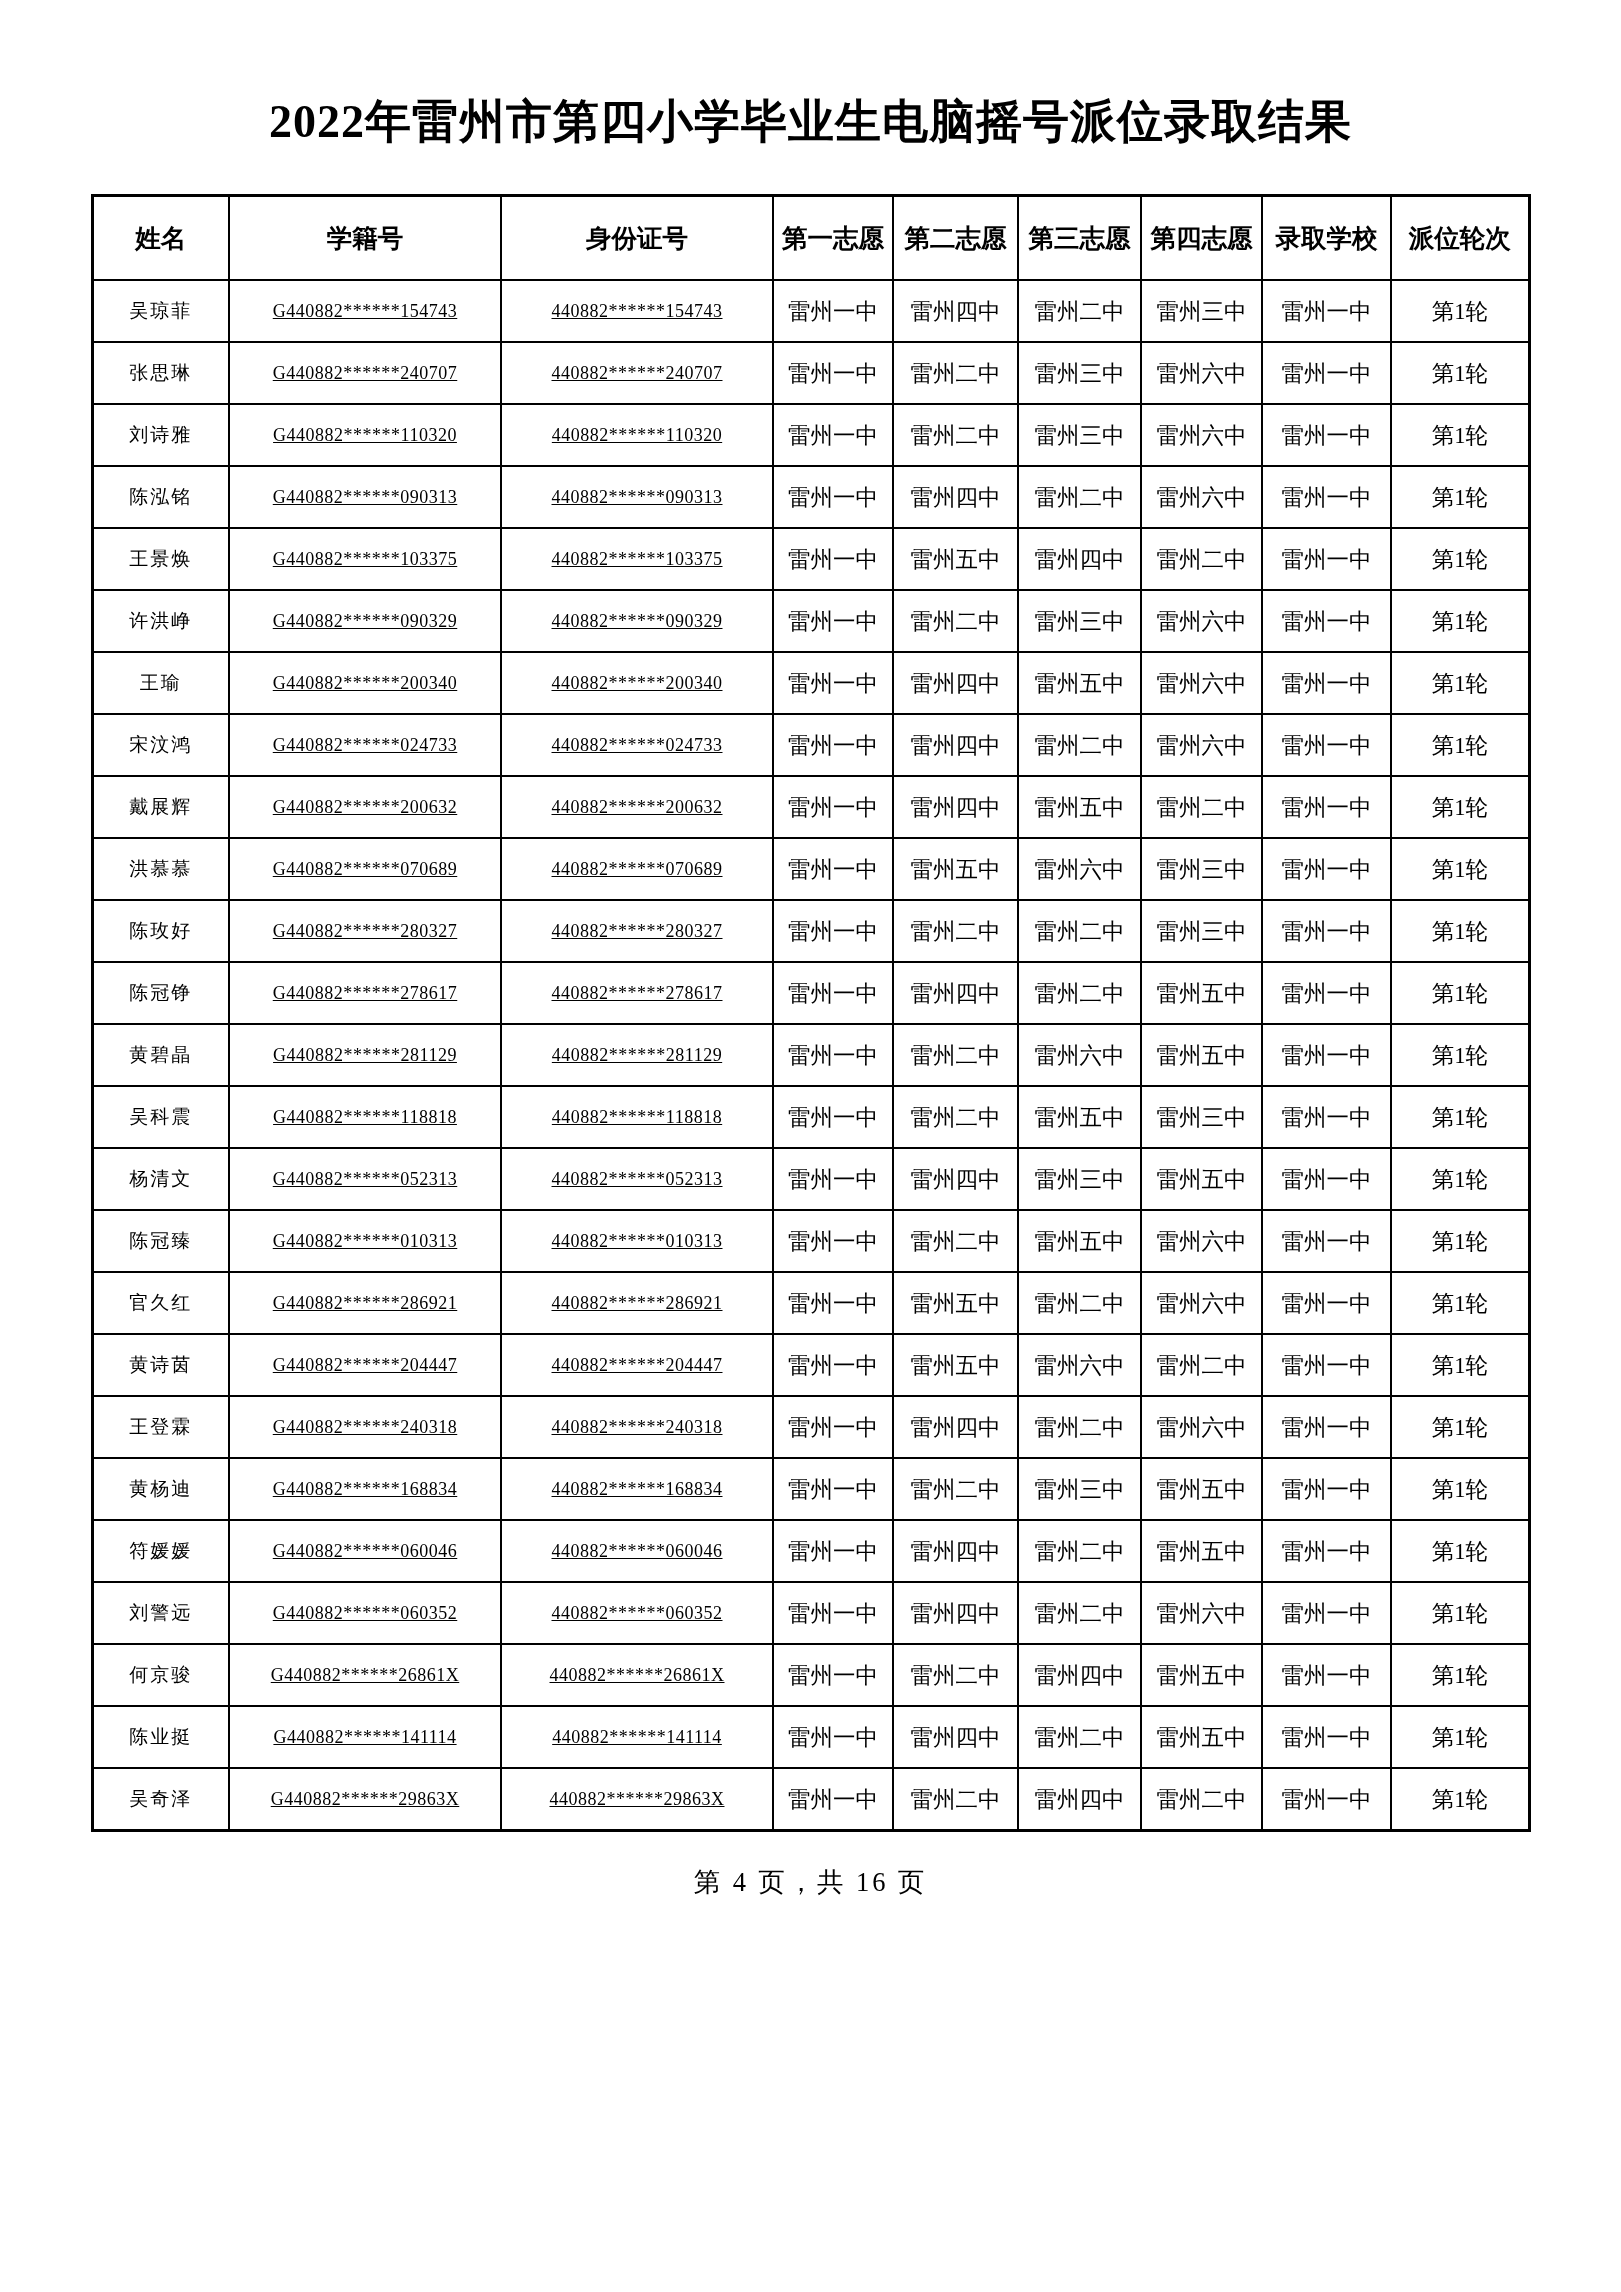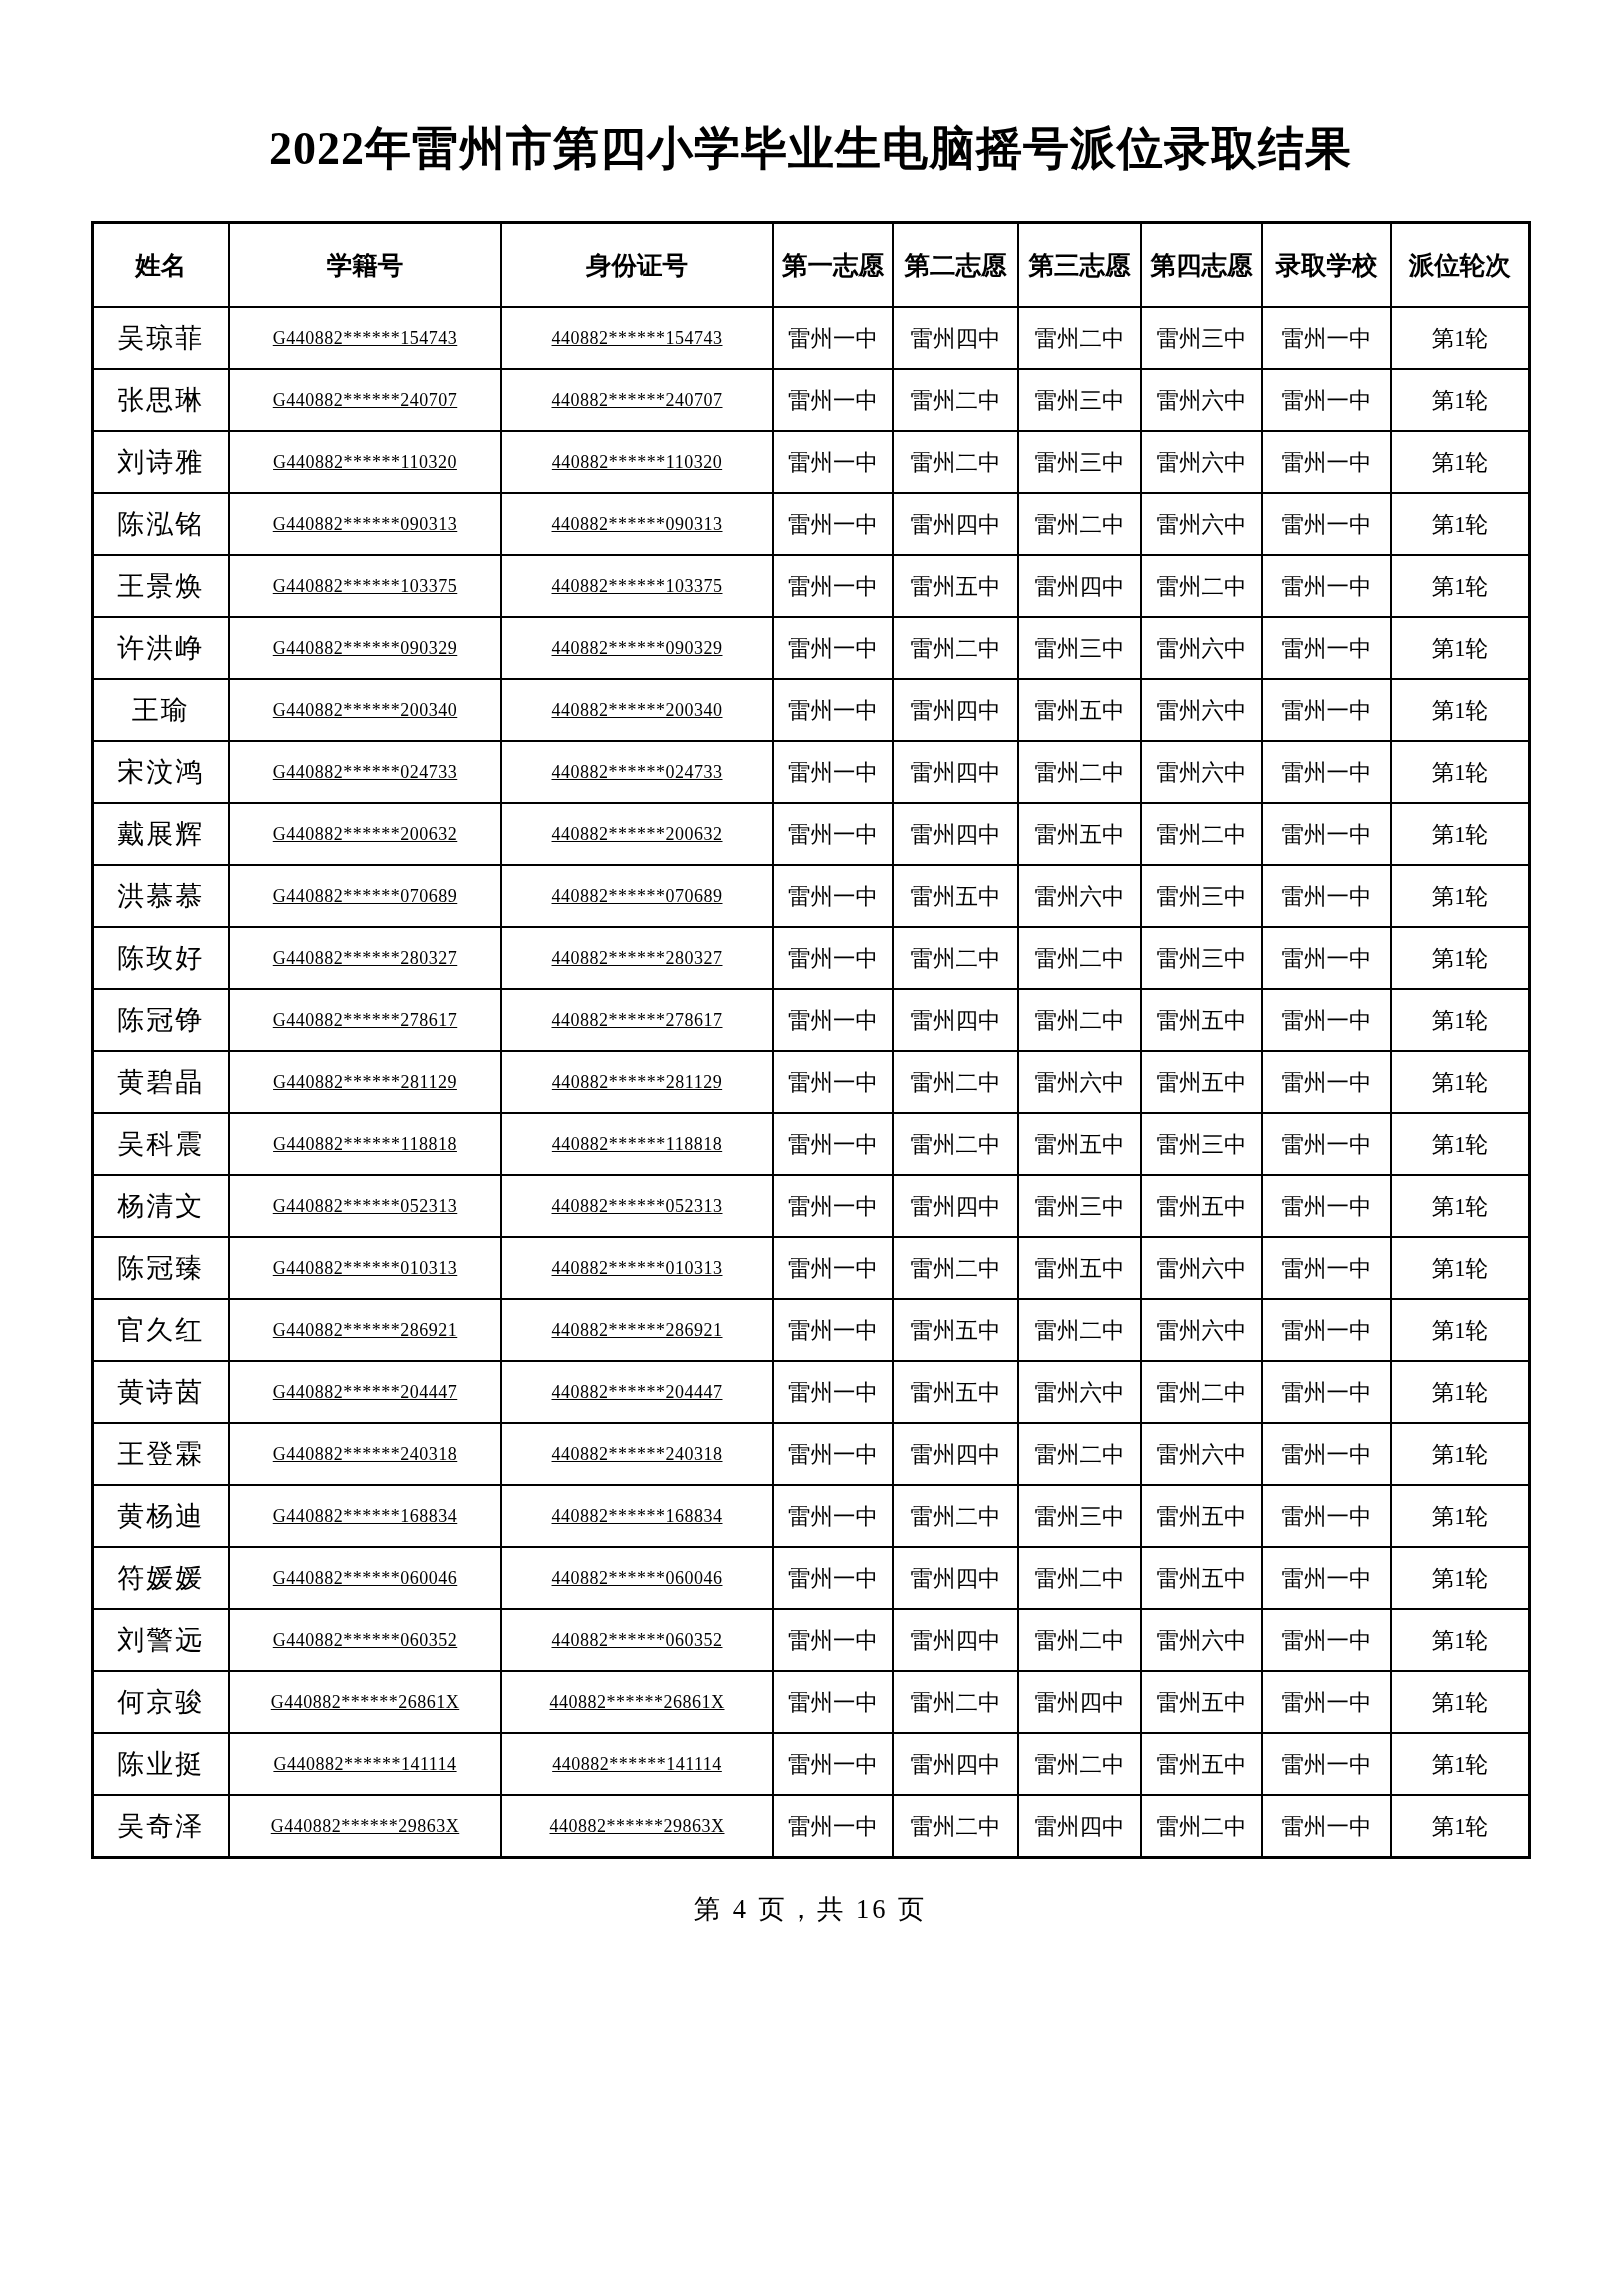--- a/index.html
+++ b/index.html
@@ -11,21 +11,21 @@
     position: relative;
     width: 1621px;
     height: 2293px;
     background: #ffffff;
     font-family: "Liberation Serif", "DejaVu Serif", serif;
     color: #000000;
     overflow: hidden;
   }
   .doc-title {
     margin: 0;
-    padding-top: 118px;
+    padding-top: 91px;
     text-align: center;
     font-size: 46px;
     font-weight: bold;
     letter-spacing: 1px;
     font-family: "Liberation Serif", "DejaVu Serif", serif;
   }
   table.result-table {
     border-collapse: collapse;
     margin: 41px auto 0 auto;
     table-layout: fixed;
@@ -51,21 +51,21 @@
     font-size: 22.5px;
   }
   
   table.result-table td.col-1,
   table.result-table td.col-2 {
     font-size: 18px;
     letter-spacing: 0.5px;
     text-decoration: underline;
   }
   table.result-table td.col-0 {
-    font-size: 27px;
+    font-size: 19px;
     letter-spacing: 2px;
     font-family: Liberation Mono, monospace;
   }
   .page-footer {
     margin-top: 32px;
     text-align: center;
     font-size: 26.5px;
     letter-spacing: 2.9px;
   }
 </style>

